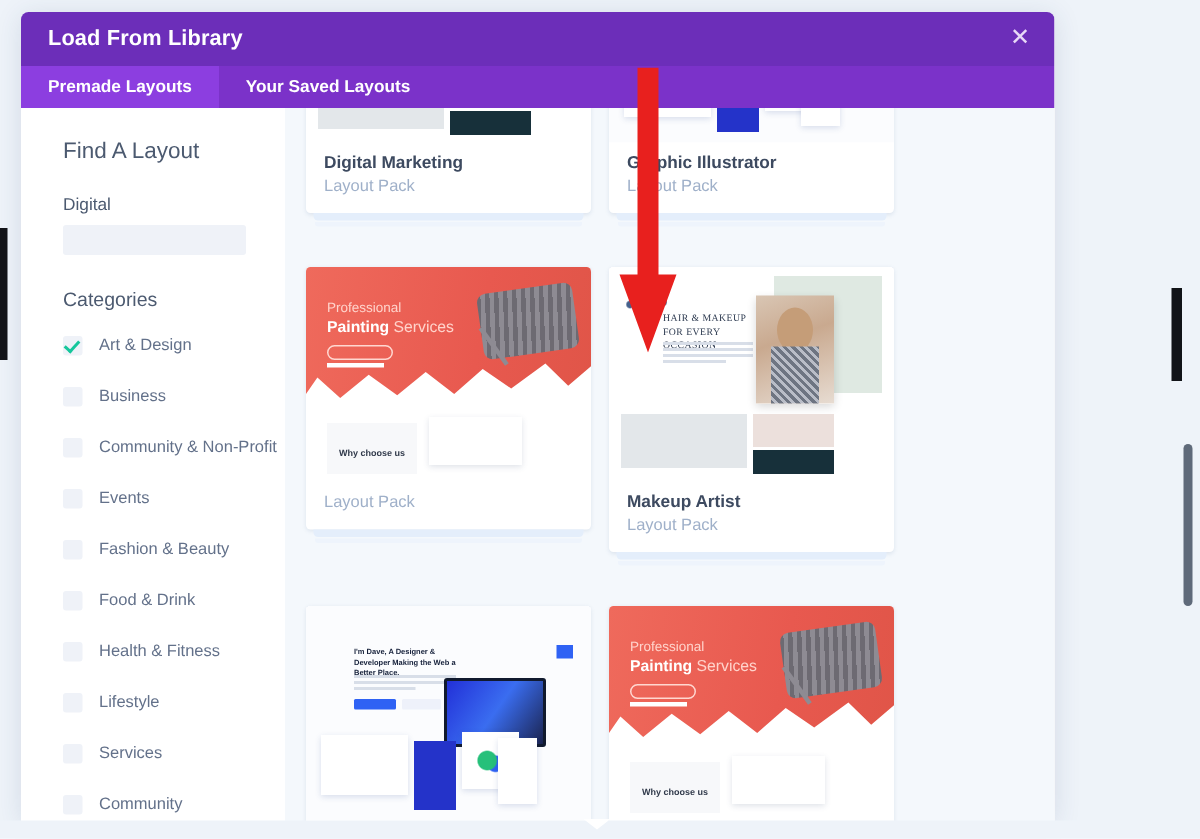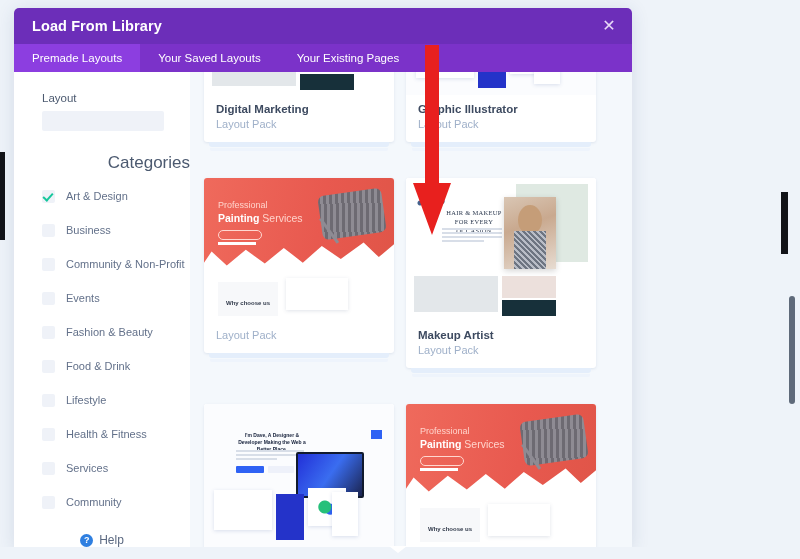--- a/index.html
+++ b/index.html
@@ -7,21 +7,21 @@
     width: 800px; height: 559px;
     overflow: hidden;
     background: #f4f7fb;
     font-family: "Liberation Sans", sans-serif;
   }
   #root { position: relative; width: 800px; height: 559px; background:#eef3f9; }
 
   
   .modal {
     position: absolute; left: 14px; top: 8px;
-    width: 618px; height: 540px;
+    width: 689px; height: 540px;
     background: #ffffff;
     border-radius: 5px 5px 0 0;
     box-shadow: 0 2px 18px rgba(40,60,110,.13);
     overflow: hidden;
   }
   .modal-header {
     position: relative;
     height: 36px;
     background: #6c2eb9;
     display: flex; align-items: center;
@@ -43,21 +43,21 @@
   .tabbar {
     height: 28px;
     background: #7b32c9;
     display: flex; align-items: stretch;
   }
   .tab {
     display: flex; align-items: center;
     padding: 0 18px;
     color: #ffffff;
     font-size: 11.5px;
-    font-weight: normal;
+    font-weight: bold;
     cursor: pointer;
     white-space: nowrap;
   }
   .tab.active { background: #8c3ee0; }
 
   
   .modal-body { display: flex; height: 476px; background: #ffffff; }
 
   
   .sidebar {
@@ -83,24 +83,23 @@
     background: #eff2f8;
     border: none; outline: none;
     border-radius: 2px;
     box-sizing: border-box;
     padding: 0 6px;
     font-size: 11px;
     color: #44506a;
     font-family: "Liberation Sans", sans-serif;
   }
   .cat-head {
-    font-size: 17px;
+    font-size: 13px;
     color: #4c5a70;
     margin: 22px 0 8px 0;
-    text-align: right;
   }
   .cat-row {
     display: flex; align-items: center;
     height: 22px;
     cursor: pointer;
     margin-top: 12px;
   }
   .cbox {
     width: 13px; height: 13px;
     background: #eff2f8;
@@ -168,21 +167,20 @@
     background: #e4eefb;
     border-radius: 0 0 3px 3px;
     box-shadow: 0 5px 0 -1px #eef4fc;
   }
   .thumb {
     height: 143px;
     overflow: hidden;
     position: relative;
     background: #ffffff;
     border-radius: 3px 3px 0 0;
-    text-align: center;
   }
   .card-meta { padding: 8px 12px 12px 12px; }
   .card-title { font-size: 11.5px; color: #3d4a60; font-weight: bold; margin-bottom: 3px; }
   .card-sub { font-size: 11px; color: #9fb0c9; }
 
   
   .t { position: absolute; }
 
   
   .mk-bg { inset: 0; background: #ffffff; }
@@ -282,28 +280,28 @@
   <div class="modal">
 
     <div class="modal-header">
       <div class="modal-title">Load From Library</div>
       <div class="close-btn">✕</div>
     </div>
 
     <div class="tabbar">
       <div class="tab active">Premade Layouts</div>
       <div class="tab">Your Saved Layouts</div>
-      <div class="tab">Your Existing Pages</div>
     </div>
 
     <div class="modal-body">
 
       <div class="sidebar">
-
-        <div class="field-label">Layout</div>
+        <h2>Find A Layout</h2>
+
+        <div class="field-label">Digital</div>
         <input class="search-input" type="text" value="" placeholder="" style="">
 
         <div class="cat-head">Categories</div>
 
         <div class="cat-row">
           <span class="cbox checked"></span>
           <span class="cat-label">Art &amp; Design</span>
         </div>
         <div class="cat-row">
           <span class="cbox"></span>
@@ -320,25 +318,25 @@
         <div class="cat-row">
           <span class="cbox"></span>
           <span class="cat-label">Fashion &amp; Beauty</span>
         </div>
         <div class="cat-row">
           <span class="cbox"></span>
           <span class="cat-label">Food &amp; Drink</span>
         </div>
         <div class="cat-row">
           <span class="cbox"></span>
+          <span class="cat-label">Health &amp; Fitness</span>
+        </div>
+        <div class="cat-row">
+          <span class="cbox"></span>
           <span class="cat-label">Lifestyle</span>
-        </div>
-        <div class="cat-row">
-          <span class="cbox"></span>
-          <span class="cat-label">Health &amp; Fitness</span>
         </div>
         <div class="cat-row">
           <span class="cbox"></span>
           <span class="cat-label">Services</span>
         </div>
         <div class="cat-row">
           <span class="cbox"></span>
           <span class="cat-label">Community</span>
         </div>
 

